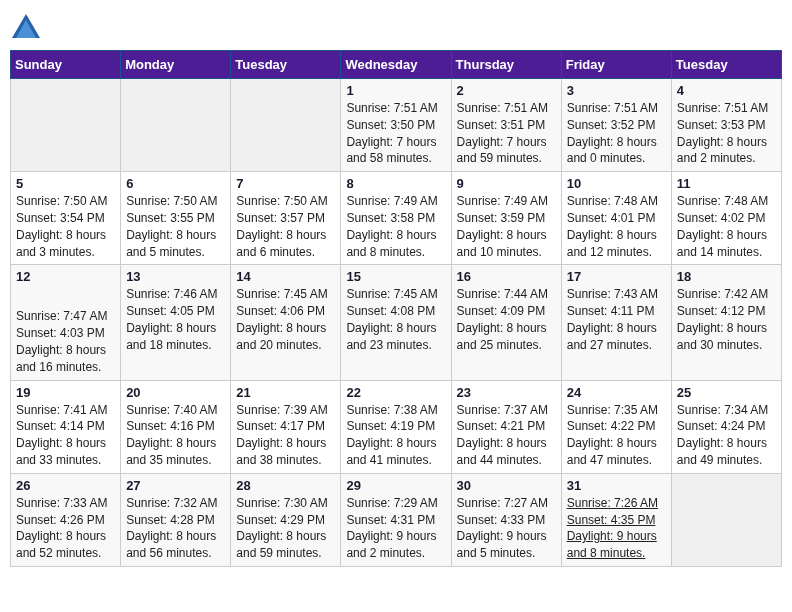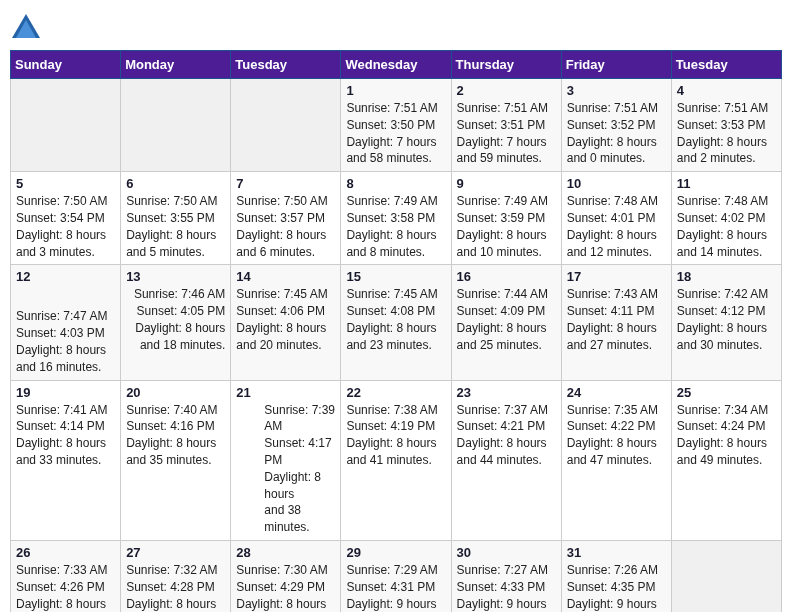--- a/index.html
+++ b/index.html
@@ -218,21 +218,21 @@
       <tr>
         <td>
           <span class="day-number">12</span>
           <div class="cell-content" style="white-space: pre-line; margin-top: 24px;">Sunrise: 7:47 AM
 Sunset: 4:03 PM
 Daylight: 8 hours
 and 16 minutes.</div>
         </td>
         <td>
           <span class="day-number">13</span>
-          <div class="cell-content" style="white-space: pre-line; text-align: right;">Sunrise: 7:46 AM
+          <div class="cell-content" style="white-space: pre-line;">Sunrise: 7:46 AM
 Sunset: 4:05 PM
 Daylight: 8 hours
 and 18 minutes.</div>
         </td>
         <td>
           <span class="day-number">14</span>
           <div class="cell-content" style="white-space: pre-line;">Sunrise: 7:45 AM
 Sunset: 4:06 PM
 Daylight: 8 hours
 and 20 minutes.</div>
@@ -276,21 +276,21 @@
         </td>
         <td>
           <span class="day-number">20</span>
           <div class="cell-content" style="white-space: pre-line;">Sunrise: 7:40 AM
 Sunset: 4:16 PM
 Daylight: 8 hours
 and 35 minutes.</div>
         </td>
         <td>
           <span class="day-number">21</span>
-          <div class="cell-content" style="white-space: pre-line; margin-left: 28px;">Sunrise: 7:39 AM
+          <div class="cell-content" style="white-space: pre-line;">Sunrise: 7:39 AM
 Sunset: 4:17 PM
 Daylight: 8 hours
 and 38 minutes.</div>
         </td>
         <td>
           <span class="day-number">22</span>
           <div class="cell-content" style="white-space: pre-line;">Sunrise: 7:38 AM
 Sunset: 4:19 PM
 Daylight: 8 hours
 and 41 minutes.</div>
@@ -348,21 +348,21 @@
         </td>
         <td>
           <span class="day-number">30</span>
           <div class="cell-content" style="white-space: pre-line;">Sunrise: 7:27 AM
 Sunset: 4:33 PM
 Daylight: 9 hours
 and 5 minutes.</div>
         </td>
         <td>
           <span class="day-number">31</span>
-          <div class="cell-content" style="white-space: pre-line;">Sunrise: 7:26 AM
+          <div class="cell-content" style="white-space: pre-line; text-decoration: underline;">Sunrise: 7:26 AM
 Sunset: 4:35 PM
 Daylight: 9 hours
 and 8 minutes.</div>
         </td>
         <td class="empty-cell"></td>
       </tr>
     </tbody>
 </table>
 
 </body></html>

